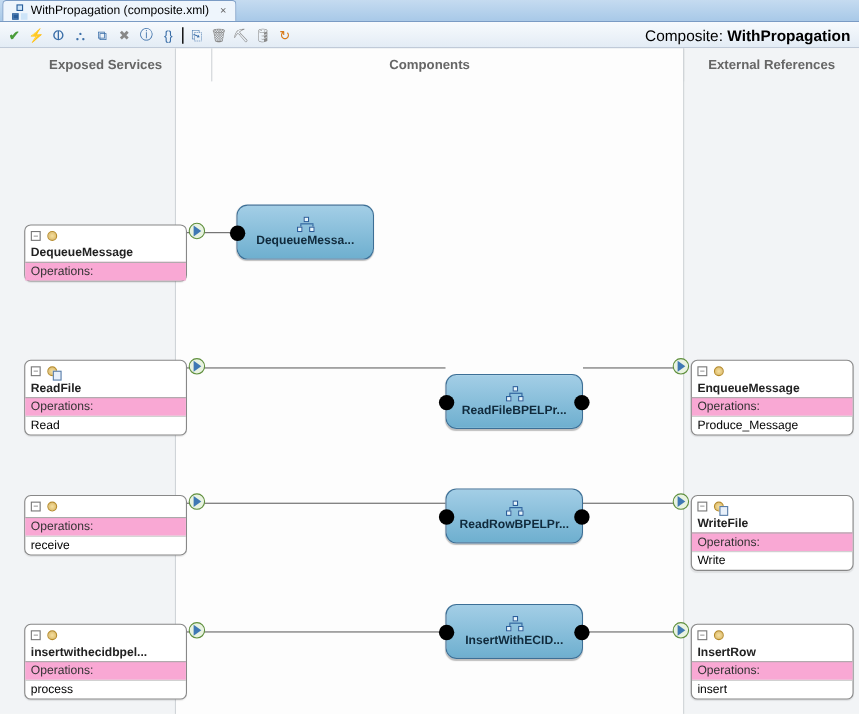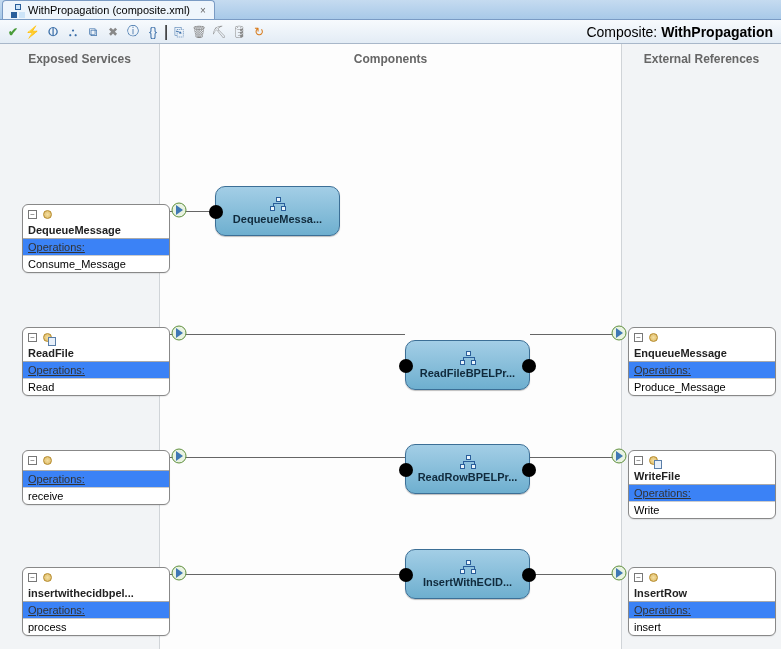--- a/index.html
+++ b/index.html
@@ -18,32 +18,32 @@
 .tb-orange { color:#d87a1a; }
 .tb-blue { color:#3a6ea8; }
 .tb-gray { color:#888; }
 .tb-sep { width:4px; }
 .composite-label { position:absolute; right:8px; font-size:14px; }
 .composite-label b { font-weight: bold; }
 
 .canvas { position: absolute; top: 44px; left: 0; right: 0; bottom: 0; background: #fdfdfd; }
 
 .col-header { position: absolute; top: 0; height: 30px; display: flex; align-items: center; justify-content: center; font-size: 12px; color: #666; font-weight: bold; }
-.col-left { left: 0; width: 160px; border-right: 1px solid #d0d4d8; }
+.col-left { left: 0; width: 193px; border-right: 1px solid #d0d4d8; }
 .col-mid { left: 160px; right: 160px; }
 .col-right { right: 0; width: 160px; border-left: 1px solid #d0d4d8; margin-left: 40px; }
 .col-band { position: absolute; top: 0; bottom: 0; background: #f2f4f6; }
 .band-left { left: 0; width: 160px; border-right: 1px solid #d0d4d8; }
 .band-right { right: 0; width: 160px; border-left: 1px solid #d0d4d8; }
 
 .svc-box { position: absolute; width: 148px; border: 1px solid #888; border-radius: 6px; background: #fff; font-size: 11px; box-shadow: 0 1px 1px rgba(0,0,0,.08); }
 .svc-head { padding: 3px 5px; display: flex; align-items: center; gap: 4px; }
 .svc-head .twisty { width:9px; height:9px; border:1px solid #777; display:flex; align-items:center; justify-content:center; font-size:8px; line-height:1; color:#555; }
 .svc-title { font-weight: bold; color: #222; padding: 0 5px 2px 5px; white-space: nowrap; overflow: hidden; text-overflow: ellipsis; }
-.svc-ops-label { border-top: 1px solid #aaa; padding: 2px 5px; background: #3b82f6; color:#333;text-decoration:underline; }
+.svc-ops-label { border-top: 1px solid #aaa; padding: 2px 5px; background: #f9a8d4; color:#333; }
 .svc-op { border-top: 1px solid #ccc; padding: 2px 5px; }
 .gear-icon { width: 13px; height: 13px; position: relative; }
 .gear-icon::before { content:""; position:absolute; inset:2px; border:1px solid #b58a2a; border-radius:50%; background: radial-gradient(#f5dfa0,#d8b562);}
 .gear-icon::after { content:""; position:absolute; inset:0; background: conic-gradient(#d8b562 0 10%, transparent 10% 90%); opacity:.0;}
 .doc-overlay { position:absolute; right:-2px; bottom:-2px; width:8px; height:9px; border:1px solid #5a7ea8; background:#e8f0fa;}
 
 .port { position:absolute; width:16px; height:22px; }
 .port svg { width:100%; height:100%; }
 .port .ring { fill:#e9f3e1; stroke:#5f8f3d; }
 .port .arrow { fill:#3f78b4; }
@@ -108,21 +108,20 @@
   <div class="wire" style="left:160px; top:530px; width:245px;"></div>
   <div class="wire" style="left:530px; top:530px; width:88px;"></div>
 
   <div class="svc-box" style="left:22px; top:160px;">
     <div class="svc-head">
         <span class="twisty">−</span>
         <span class="gear-icon"></span>
       </div>
     <div class="svc-title">DequeueMessage</div>
     <div class="svc-ops-label">Operations:</div>
-    <div class="svc-op">Consume_Message</div>
     <div class="port" style="right:-18px; top:-6px;"><svg viewBox="0 0 16 22">
           <circle cx="8" cy="11" r="7" class="ring"></circle>
           <polygon points="5,6 12,11 5,16" class="arrow"></polygon>
         </svg></div>
   </div>
 
   <div class="svc-box" style="left:22px; top:283px;">
     <div class="svc-head">
         <span class="twisty">−</span>
         <span class="gear-icon">

